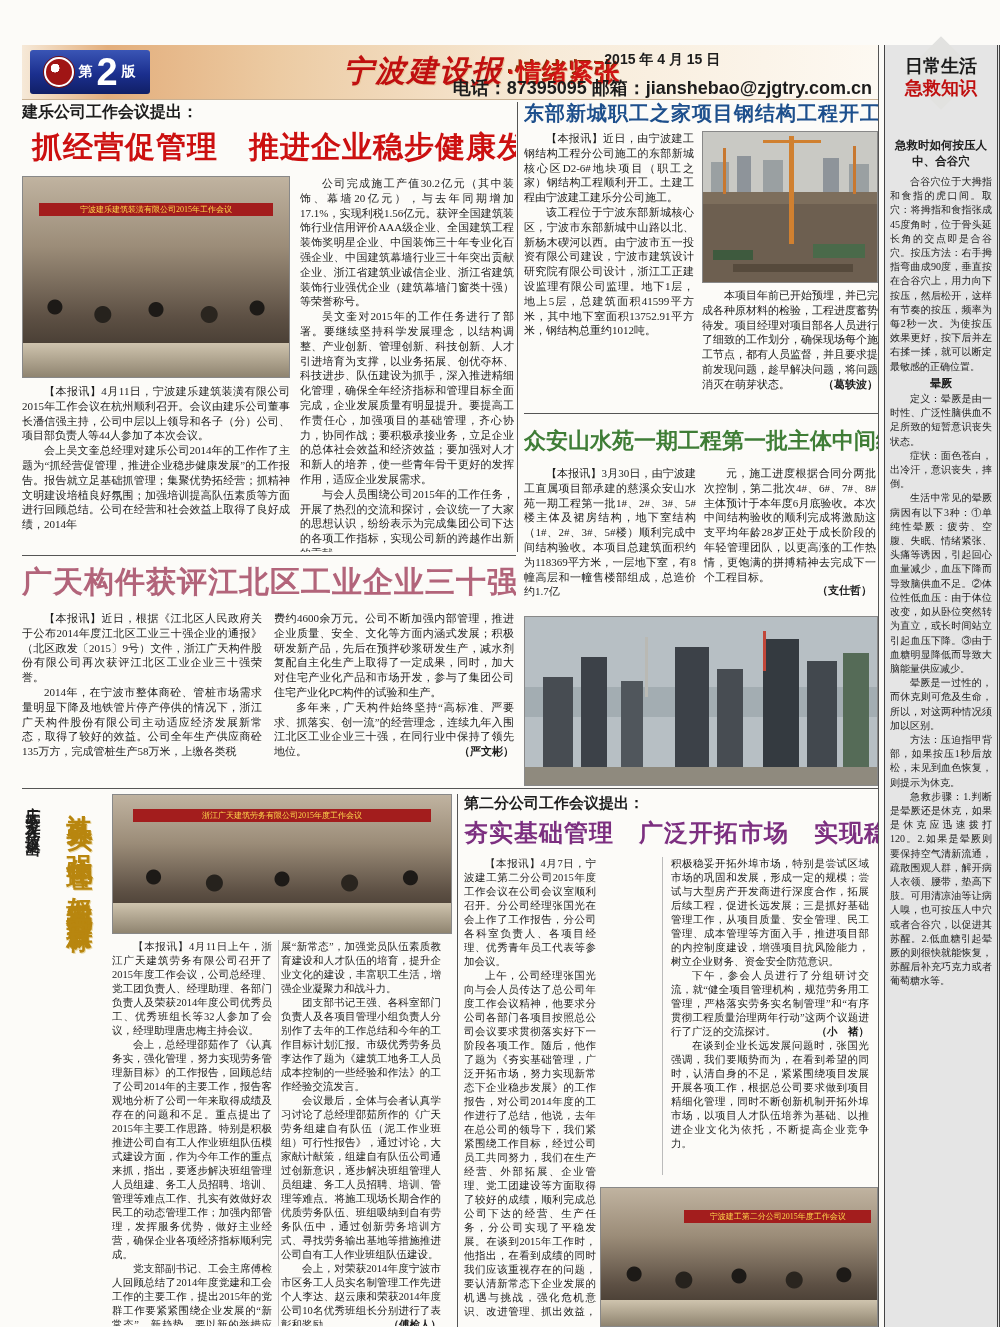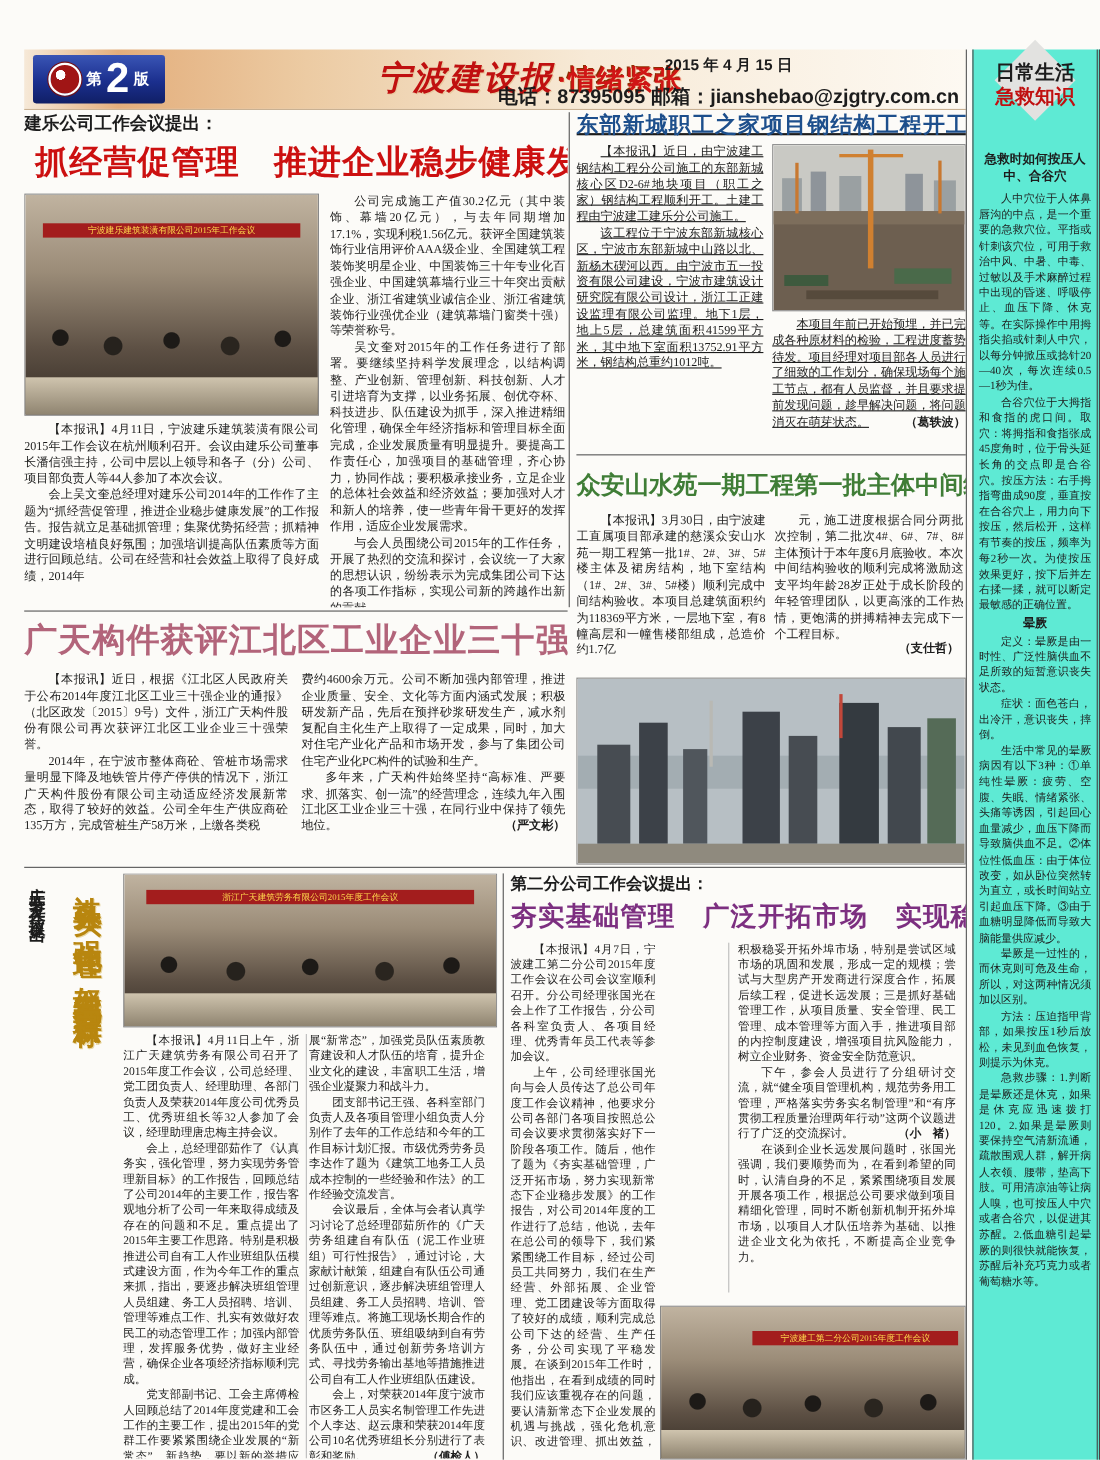--- a/index.html
+++ b/index.html
@@ -65,21 +65,21 @@
         font-size:8px;line-height:13px;text-align:center;white-space:nowrap;overflow:hidden;}
   .photo .table{position:absolute;left:0;right:0;background:linear-gradient(180deg,#cfc4ae,#8f8470);}
   .photo .people{position:absolute;left:0;right:0;background:
         radial-gradient(circle at 12% 40%,#1d1a17 0 7px,transparent 8px),
         radial-gradient(circle at 30% 55%,#26221d 0 8px,transparent 9px),
         radial-gradient(circle at 50% 45%,#1d1a17 0 7px,transparent 8px),
         radial-gradient(circle at 70% 55%,#2a251f 0 8px,transparent 9px),
         radial-gradient(circle at 88% 42%,#1d1a17 0 7px,transparent 8px);}
 
   
-  .sidebar{border-left:1px solid #444;border-right:3px double #444;background:#5eead4;}
+  .sidebar{border-left:1px solid #444;border-right:3px double #444;background:#e5e5e5;}
   .sb-tab{position:relative;height:74px;text-align:center;padding-top:10px;}
   .diamond{position:absolute;left:50%;top:2px;width:52px;height:52px;background:#e2e2e0;
         transform:translateX(-50%) rotate(45deg);}
   .sb-tab div{position:relative;font-family:"Liberation Sans",sans-serif;font-weight:bold;font-size:18px;line-height:22px;}
   .sb-line2{color:#c01010;}
   .sb-title{font-weight:bold;font-size:11.5px;text-align:center;margin:8px 2px 6px 2px;line-height:16px;
         font-family:"Liberation Sans",sans-serif;}
   .sb-body{font-size:10px;line-height:14.2px;padding:0 5px;}
   .sb-sub{font-weight:bold;text-align:center;font-size:11px;margin:2px 0;font-family:"Liberation Sans",sans-serif;}
 
@@ -113,21 +113,20 @@
 
 <div class="abs vrule" style="left:878px;top:45px;height:1282px;"></div>
 <div class="abs sidebar" style="left:884px;top:45px;width:112px;height:1282px;">
   <div class="sb-tab">
     <span class="diamond"></span>
     <div>日常生活</div>
     <div class="sb-line2">急救知识</div>
   </div>
   <div class="sb-title">急救时如何按压人中、合谷穴</div>
   <div class="sb-body">
-    <p class="para">人中穴位于人体鼻唇沟的中点，是一个重要的急救穴位。平指或针刺该穴位，可用于救治中风、中暑、中毒、过敏以及手术麻醉过程中出现的昏迷、呼吸停止、血压下降、休克等。在实际操作中用拇指尖掐或针刺人中穴，以每分钟掀压或捻针20—40次，每次连续0.5—1秒为佳。</p>
     <p class="para">合谷穴位于大拇指和食指的虎口间。取穴：将拇指和食指张成45度角时，位于骨头延长角的交点即是合谷穴。按压方法：右手拇指弯曲成90度，垂直按在合谷穴上，用力向下按压，然后松开，这样有节奏的按压，频率为每2秒一次。为使按压效果更好，按下后并左右揉一揉，就可以断定最敏感的正确位置。</p>
     <div class="sb-sub">晕厥</div>
     <p class="para">定义：晕厥是由一时性、广泛性脑供血不足所致的短暂意识丧失状态。</p>
     <p class="para">症状：面色苍白，出冷汗，意识丧失，摔倒。</p>
     <p class="para">生活中常见的晕厥病因有以下3种：①单纯性晕厥：疲劳、空腹、失眠、情绪紧张、头痛等诱因，引起回心血量减少，血压下降而导致脑供血不足。②体位性低血压：由于体位改变，如从卧位突然转为直立，或长时间站立引起血压下降。③由于血糖明显降低而导致大脑能量供应减少。</p>
     <p class="para">晕厥是一过性的，而休克则可危及生命，所以，对这两种情况须加以区别。</p>
     <p class="para">方法：压迫指甲背部，如果按压1秒后放松，未见到血色恢复，则提示为休克。</p>
     <p class="para">急救步骤：1.判断是晕厥还是休克，如果是休克应迅速拨打120。2.如果是晕厥则要保持空气清新流通，疏散围观人群，解开病人衣领、腰带，垫高下肢。可用清凉油等让病人嗅，也可按压人中穴或者合谷穴，以促进其苏醒。2.低血糖引起晕厥的则很快就能恢复，苏醒后补充巧克力或者葡萄糖水等。</p>
   </div>
 </div>
@@ -153,21 +152,21 @@
       <p class="para">吴文奎对2015年的工作任务进行了部署。要继续坚持科学发展理念，以结构调整、产业创新、管理创新、科技创新、人才引进培育为支撑，以业务拓展、创优夺杯、科技进步、队伍建设为抓手，深入推进精细化管理，确保全年经济指标和管理目标全面完成，企业发展质量有明显提升。要提高工作责任心，加强项目的基础管理，齐心协力，协同作战；要积极承接业务，立足企业的总体社会效益和经济效益；要加强对人才和新人的培养，使一些青年骨干更好的发挥作用，适应企业发展需求。</p>
       <p class="para">与会人员围绕公司2015年的工作任务，开展了热烈的交流和探讨，会议统一了大家的思想认识，纷纷表示为完成集团公司下达的各项工作指标，实现公司新的跨越作出新的贡献。</p>
 
     </div>
   </div>
 </div>
 
 <div class="abs hrule" style="left:22px;top:555px;width:494px;"></div>
 <div class="abs vrule" style="left:517px;top:102px;height:450px;"></div>
 
-<div class="abs" style="left:524px;top:100px;width:354px;height:310px;overflow:hidden;text-decoration:underline;">
+<div class="abs" style="left:524px;top:100px;width:354px;height:310px;overflow:hidden;">
   <div class="t-blue">东部新城职工之家项目钢结构工程开工</div>
   <div class="cols" style="gap:8px;margin-top:4px;">
     <div style="width:170px;" class="art-body">
       <p class="para">【本报讯】近日，由宁波建工钢结构工程分公司施工的东部新城核心区D2-6#地块项目（职工之家）钢结构工程顺利开工。土建工程由宁波建工建乐分公司施工。</p>
       <p class="para">该工程位于宁波东部新城核心区，宁波市东部新城中山路以北、新杨木碶河以西。由宁波市五一投资有限公司建设，宁波市建筑设计研究院有限公司设计，浙江工正建设监理有限公司监理。地下1层，地上5层，总建筑面积41599平方米，其中地下室面积13752.91平方米，钢结构总重约1012吨。</p>
     </div>
     <div style="width:176px;" class="art-body">
       <div class="photo" style="width:174px;height:150px;margin-bottom:5px;">
         <svg width="174" height="150">
           <rect x="0" y="0" width="174" height="60" fill="#c9c9c4"></rect>

